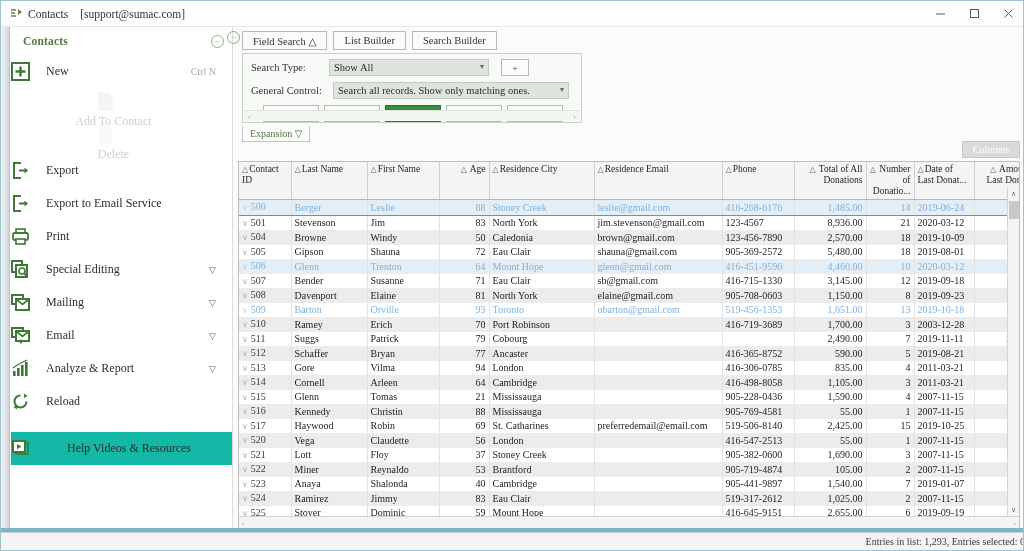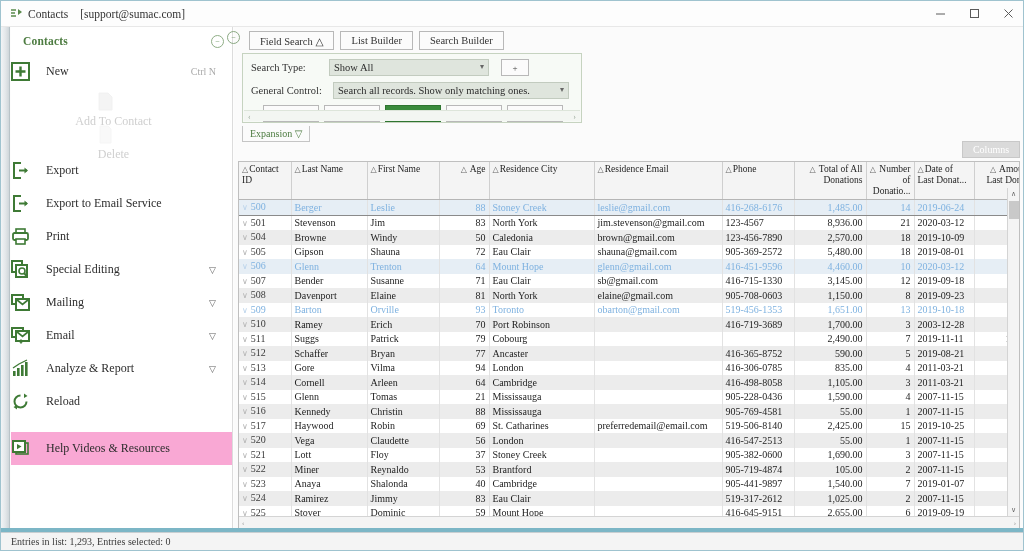--- a/index.html
+++ b/index.html
@@ -86,21 +86,21 @@
   }
   .side-item .si-label { white-space: nowrap; }
   .side-item .si-acc {
     margin-left: auto; font-size: 10px; color: #a9a9a9;
   }
   .side-item .si-caret {
     margin-left: auto; font-size: 9px; color: #5f5f5f;
   }
   .side-item.disabled { color: #cfcfcf; flex-direction: column; }
   .side-item.disabled .si-ico { opacity: .28; }
-  .side-item.active { background: #f9a8d4; }
+  .side-item.active { background: #14b8a6; gap: 21px; }
   #help-wrap { margin-top: 14px; }
 
   
   #main {
     position: absolute; left: 233px; top: 26px;
     width: 790px; height: 505px;
     background: #fbfbfb;
   }
 
   
@@ -108,21 +108,21 @@
     position: absolute; left: 0; top: 0; width: 790px; height: 120px;
     background: #fbfbfb;
   }
   #circle-btn {
     position: absolute; left: -7px; top: 4px;
     width: 13px; height: 13px;
     border: 1px solid #8aa882; border-radius: 50%;
     color: #6f9664; font-size: 8px; text-align: center; line-height: 11px;
   }
   #tabrow {
-    position: absolute; left: 15px; top: 4px; display: flex; gap: 6px;
+    position: absolute; left: 8px; top: 4px; display: flex; gap: 6px;
   }
   .tabbtn {
     height: 19px; min-width: 56px; padding: 0 10px;
     background: #fbfbfb; border: 1px solid #b8b8b8;
     font-size: 10.5px; color: #333;
     display: flex; align-items: center; justify-content: center;
     white-space: nowrap;
   }
   #searchbox {
     position: absolute; left: 8px; top: 26px;
@@ -256,21 +256,21 @@
     position: absolute; left: 4px; top: 503px; width: 782px; height: 13px;
     display: flex; align-items: center; justify-content: flex-end;
     gap: 4px; padding-right: 6px;
   }
   #footer-scrollrow .fs-arrow { font-size: 7px; color: #9b9b9b; }
   #footer-scrollrow .fs-zero { font-size: 9px; color: #7e7e7e; }
 
   #statusbar {
     position: absolute; left: 0; bottom: 0; width: 1024px; height: 18px;
     background: #f4f4f4; border-top: 1px solid #c8ced1;
-    display: flex; align-items: center;
+    display: flex; align-items: center; justify-content: flex-end;
   }
   #statusbar .st-text {
     margin-left: 10px; font-size: 10px; color: #3a3a3a;
   }
   #bottomedge {
     position: absolute; left: 0; bottom: 18px; width: 1024px; height: 4px;
     background: #7cb6c6;
   }
   #leftbottom {
     position: absolute; left: 0; bottom: 18px; width: 10px; height: 4px;

